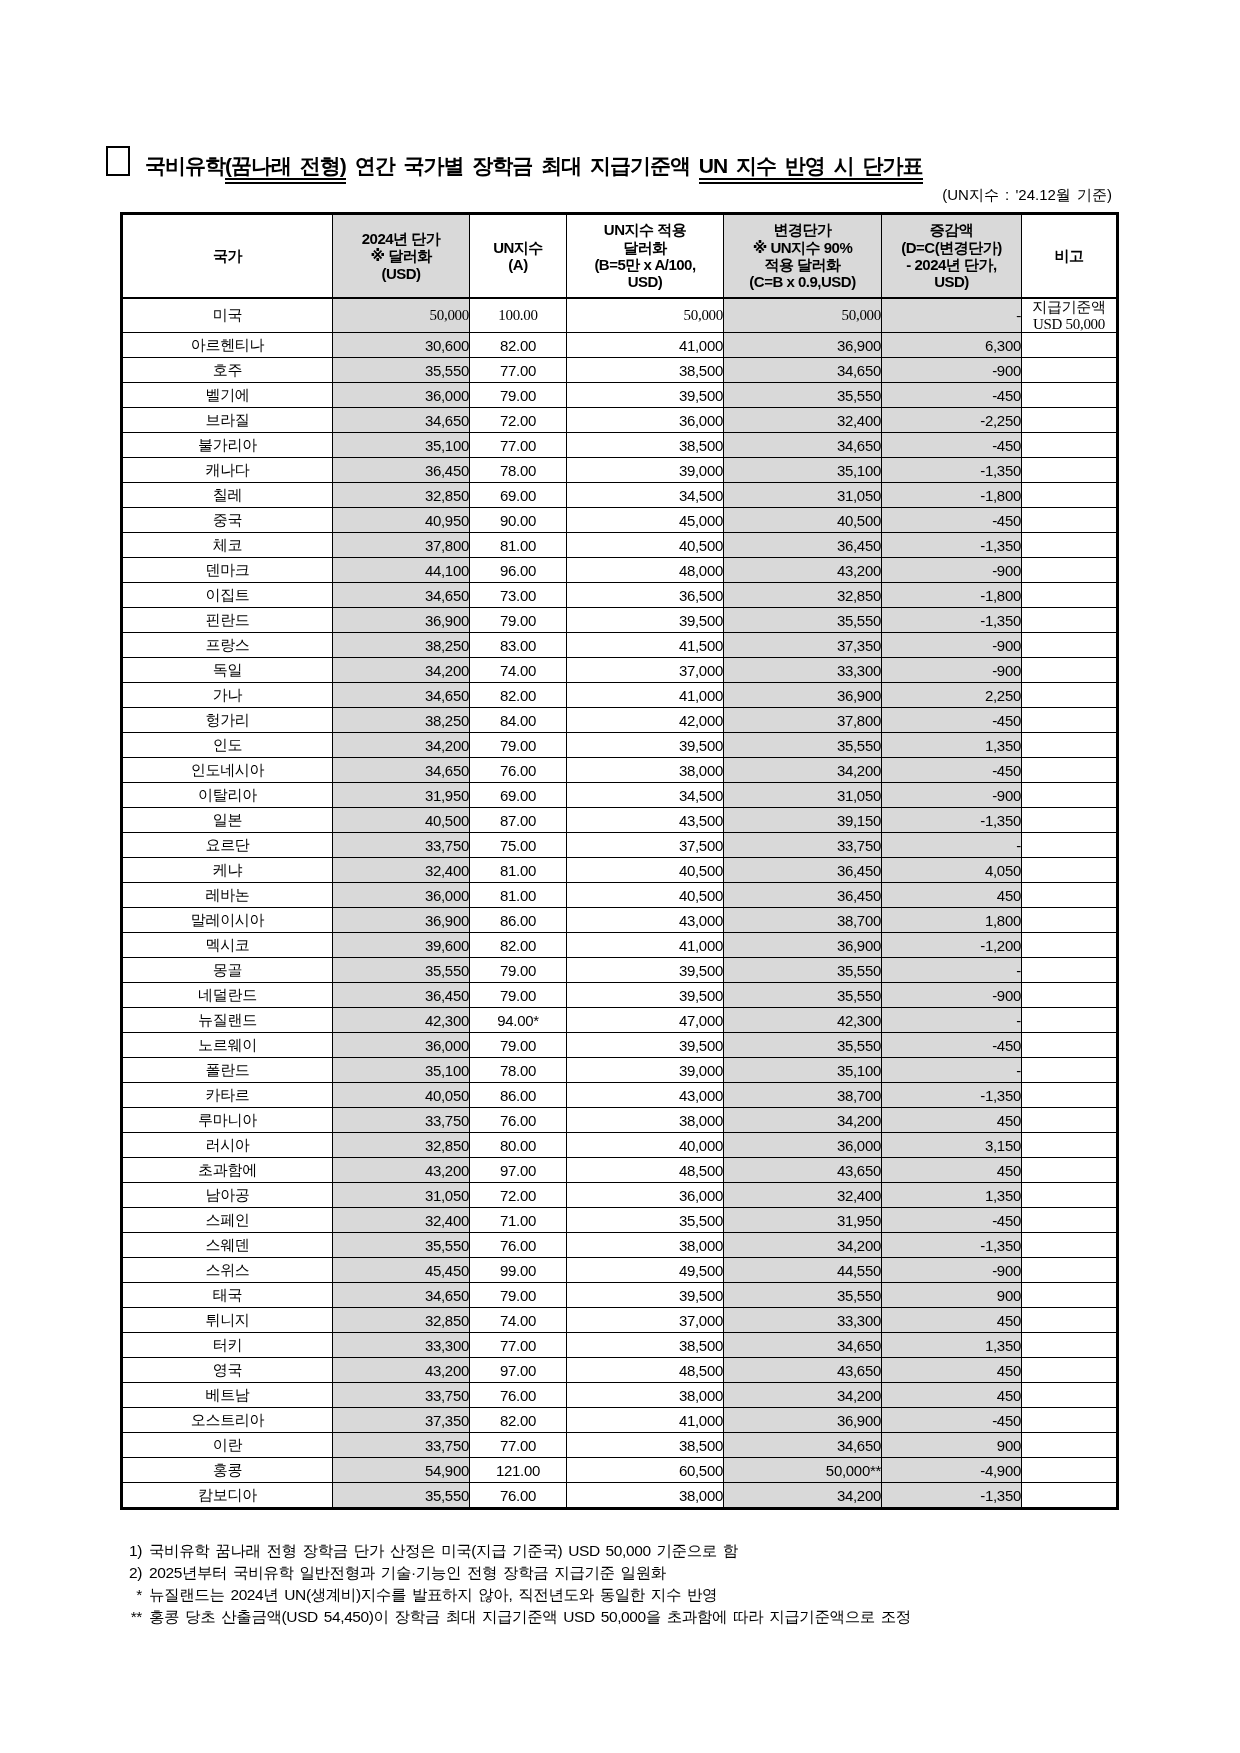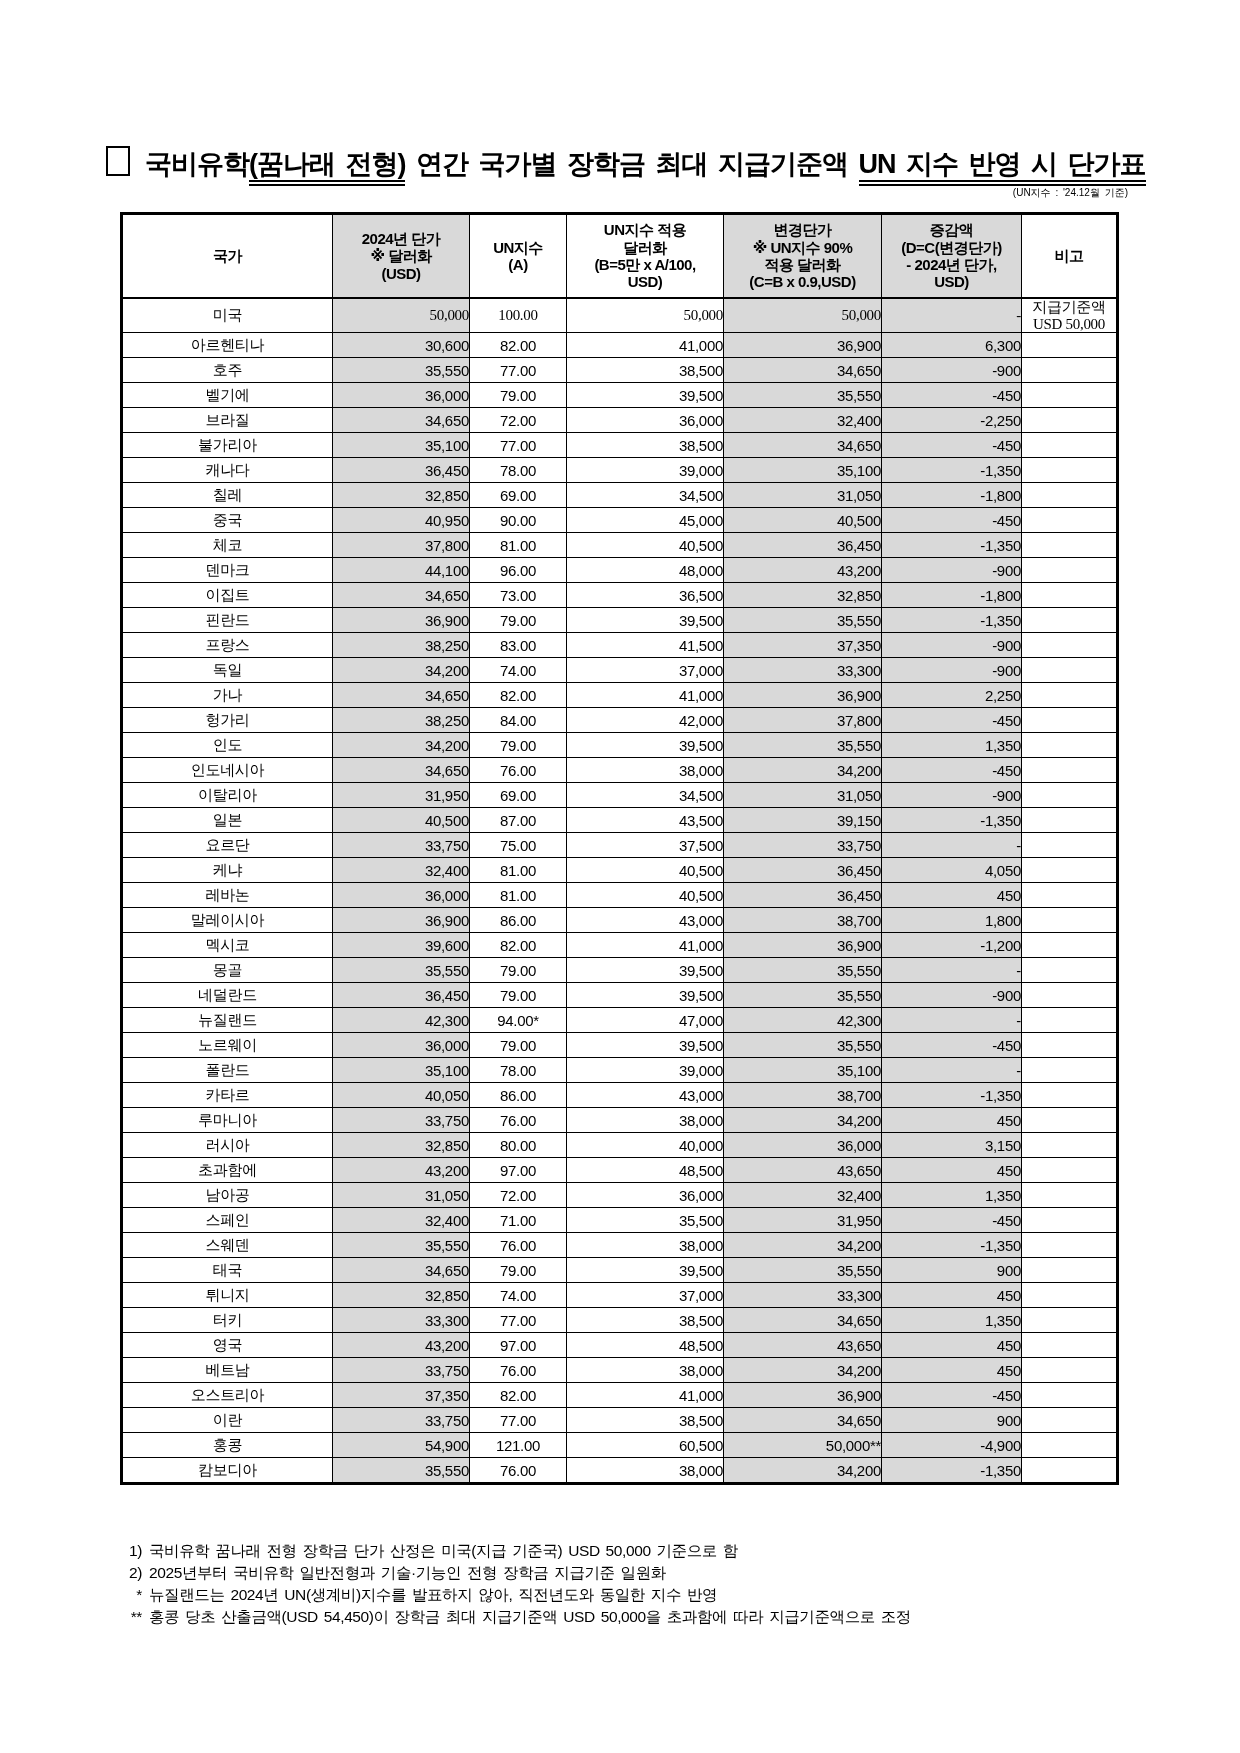--- a/index.html
+++ b/index.html
@@ -7,33 +7,33 @@
     position:relative;
     width:1240px;height:1753px;
     background:#ffffff;
     font-family:"Liberation Sans","DejaVu Sans",sans-serif;
     color:#000;
     overflow:hidden;
   }
   
   .title-row{
     position:absolute;left:106px;top:146px;width:1040px;
-    font-size:27px;font-weight:bold;letter-spacing:-1px;word-spacing:4px;
+    font-size:21px;font-weight:bold;letter-spacing:-1px;word-spacing:4px;
     white-space:nowrap;
   }
   .chk{
     display:inline-block;width:20px;height:26px;
     border:2.5px solid #000;margin-right:15px;vertical-align:-3px;
     background:#fff;
   }
   .dunder{border-bottom:6px double #000;padding-bottom:1px;}
   
   .subtitle{
-    position:absolute;top:186px;right:112px;
-    font-size:10px;letter-spacing:0;word-spacing:2px;
+    position:absolute;top:186px;right:128px;
+    font-size:15px;letter-spacing:0;word-spacing:2px;
   }
   
   table.main{
     position:absolute;left:120px;top:212px;
     border-collapse:collapse;table-layout:fixed;
     border:3px solid #000;
   }
   table.main th,table.main td{
     border:1px solid #000;
     overflow:hidden;
@@ -452,20 +452,29 @@
         <tr>
           <td class="country">스웨덴</td>
           <td class="num shaded">35,550</td>
           <td class="idx">76.00</td>
           <td class="num">38,000</td>
           <td class="num shaded">34,200</td>
           <td class="num shaded">-1,350</td>
           <td class="note"></td>
         </tr>
         <tr>
+          <td class="country">스위스</td>
+          <td class="num shaded">45,450</td>
+          <td class="idx">99.00</td>
+          <td class="num">49,500</td>
+          <td class="num shaded">44,550</td>
+          <td class="num shaded">-900</td>
+          <td class="note"></td>
+        </tr>
+        <tr>
           <td class="country">태국</td>
           <td class="num shaded">34,650</td>
           <td class="idx">79.00</td>
           <td class="num">39,500</td>
           <td class="num shaded">35,550</td>
           <td class="num shaded">900</td>
           <td class="note"></td>
         </tr>
         <tr>
           <td class="country">튀니지</td>

